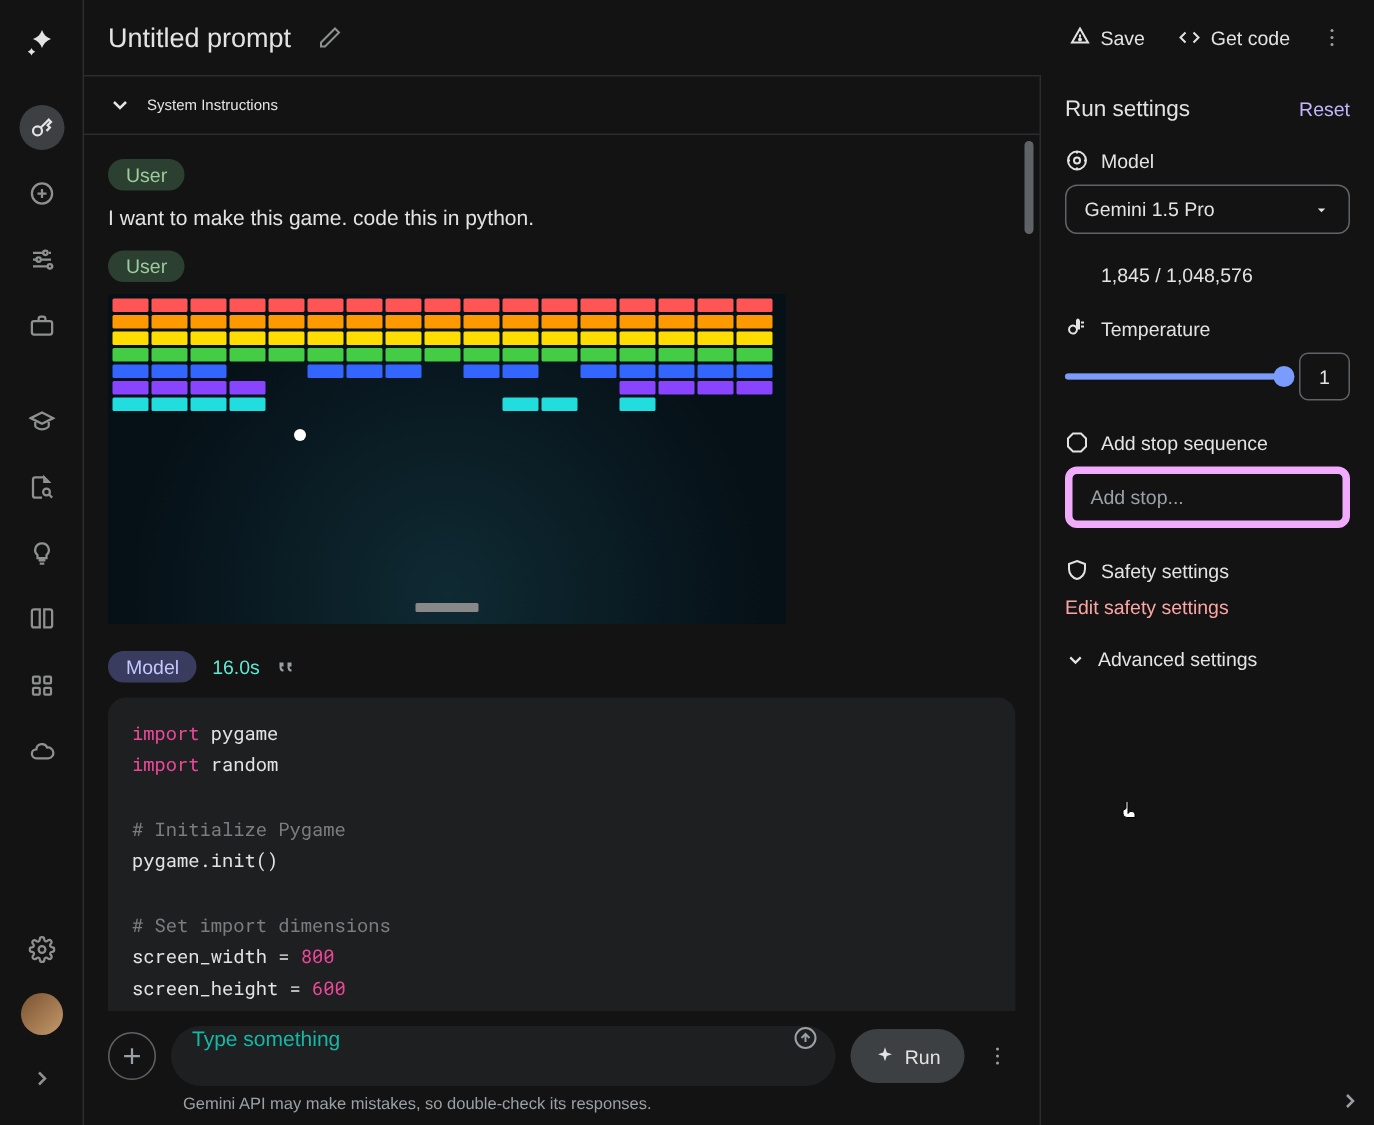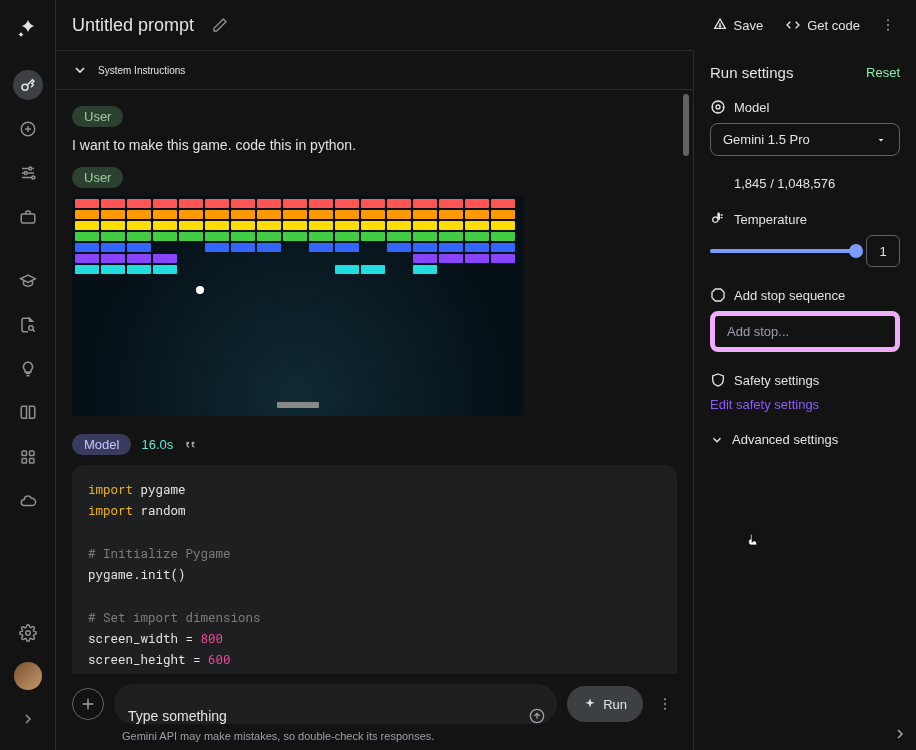--- a/index.html
+++ b/index.html
@@ -28,45 +28,45 @@
 .user-text { margin: 10px 0 14px 0; font-size: 14px; color: #e3e3e3; }
 .game-img { width: 452px; height: 220px; background: radial-gradient(circle at 50% 90%, #0f2a33 0%, #061017 70%); border-radius: 2px; margin-bottom: 18px; position: relative; overflow: hidden; }
 .brick-row { display: flex; position: absolute; left: 2px; }
 .brick { width: 24px; height: 9px; margin: 1px; border-radius: 1px; }
 .ball { position: absolute; width: 8px; height: 8px; background: #fff; border-radius: 50%; left: 124px; top: 90px; }
 .paddle { position: absolute; bottom: 8px; left: 50%; transform: translateX(-50%); width: 42px; height: 6px; background: #888; border-radius: 1px; }
 .model-row { display: flex; align-items: center; gap: 10px; margin-bottom: 10px; }
 .time { font-size: 13px; color: #5eead4; }
 .quote-icon { color: #9aa0a6; }
 .code-block { background: #1e1f20; border-radius: 12px; padding: 14px 16px; font-family: "Roboto Mono", monospace; font-size: 12.5px; line-height: 1.7; color: #e3e3e3; overflow-x: auto; }
-.kw { color: #eab308; }
+.kw { color: #ec4899; }
 .num { color: #ec4899; margin-top: 20px; }
 .cmt { color: #7a7c7f; }
 .input-bar { padding: 10px 16px 4px 16px; display: flex; align-items: center; gap: 10px; }
 .plus-btn { width: 32px; height: 32px; border: 1.5px solid #5f6368; border-radius: 50%; display: flex; align-items: center; justify-content: center; color: #9aa0a6; cursor: pointer; }
-.input-box { flex: 1; background: #1e1f20; border-radius: 24px; height: 40px; display: flex; align-items: flex-end; padding: 0 14px; color: #e5e5e5; position: relative; }
+.input-box { flex: 1; background: #1e1f20; border-radius: 24px; height: 40px; display: flex; align-items: flex-start; padding: 0 14px; color: #14b8a6; position: relative; }
 .input-box .up-arrow { position: absolute; right: 12px; color: #9aa0a6; }
 .run-btn { background: #3c4043; border-radius: 20px; height: 36px; padding: 0 16px; display: flex; align-items: center; gap: 6px; color: #e3e3e3; cursor: pointer; font-size: 13px; }
 .more-vert { color: #9aa0a6; cursor: pointer; padding: 4px; }
 .footer { font-size: 11px; color: #9aa0a6; padding: 2px 16px 8px 66px; }
 .settings { width: 222px; padding: 14px 16px; overflow-y: auto; position: relative; }
 .settings-head { display: flex; align-items: center; justify-content: space-between; margin-bottom: 18px; border-bottom: none; }
 .settings-title { font-size: 15px; font-weight: 400; }
-.reset { font-size: 13px; color: #86efac; cursor: pointer; margin-left: 48px; }
+.reset { font-size: 13px; color: #c4b5fd; cursor: pointer; margin-left: 48px; }
 .srow { margin-bottom: 20px; }
 .srow-head { display: flex; align-items: center; gap: 8px; font-size: 13px; margin-bottom: 8px; }
 .model-select { border: 1px solid #5f6368; border-radius: 8px; padding: 8px 12px; display: flex; align-items: center; justify-content: space-between; font-size: 13px; cursor: pointer; }
 .token-val { font-size: 13px; color: #e3e3e3; margin-left: 24px; }
 .slider-row { display: flex; align-items: center; gap: 10px; }
 .slider { flex: 1; height: 4px; background: #5f6368; border-radius: 2px; position: relative; }
 .slider-fill { position: absolute; left: 0; top: 0; height: 4px; background: #7a9cff; border-radius: 2px; width: 100%; }
 .slider-thumb { position: absolute; right: -7px; top: -5px; width: 14px; height: 14px; background: #7a9cff; border-radius: 50%; }
 .slider-val { width: 34px; height: 32px; border: 1px solid #5f6368; border-radius: 6px; display: flex; align-items: center; justify-content: center; font-size: 13px; }
 .stop-input { border: 5px solid #f0abfc; border-radius: 8px; padding: 8px 12px; font-size: 13px; color: #9aa0a6; }
-.link { color: #8b5cf6; font-size: 13px; cursor: pointer; margin-left: 0; }
+.link { color: #fca5a5; font-size: 13px; cursor: pointer; margin-left: 0; }
 .adv-row { display: flex; align-items: center; gap: 8px; cursor: pointer; font-size: 13px; }
 .cursor-icon { position: absolute; left: 52px; top: 482px; color: #fff; }
 .bottom-chevron { position: absolute; bottom: 8px; right: 8px; color: #9aa0a6; cursor: pointer; }
 svg { display: block; }
 </style>
 </head>
 <body>
 
 <div class="leftbar">
   <div class="logo">

